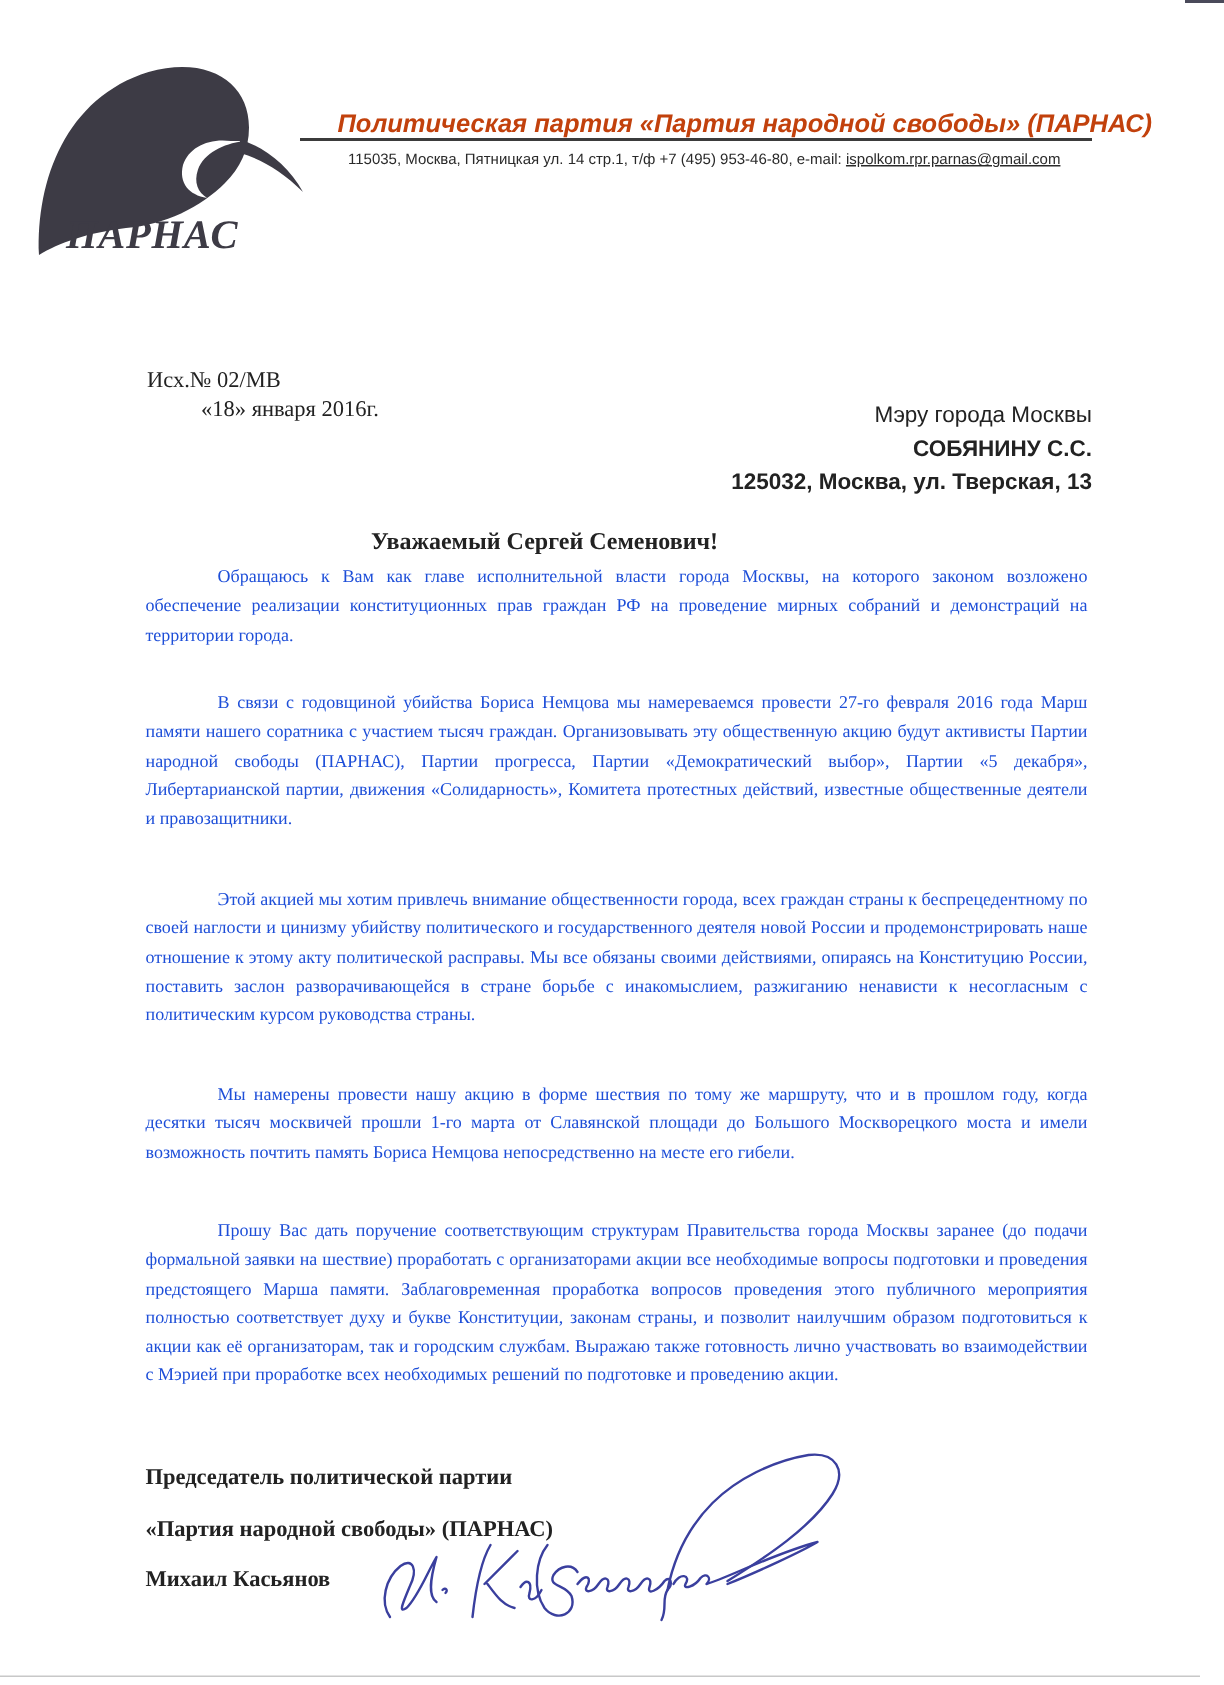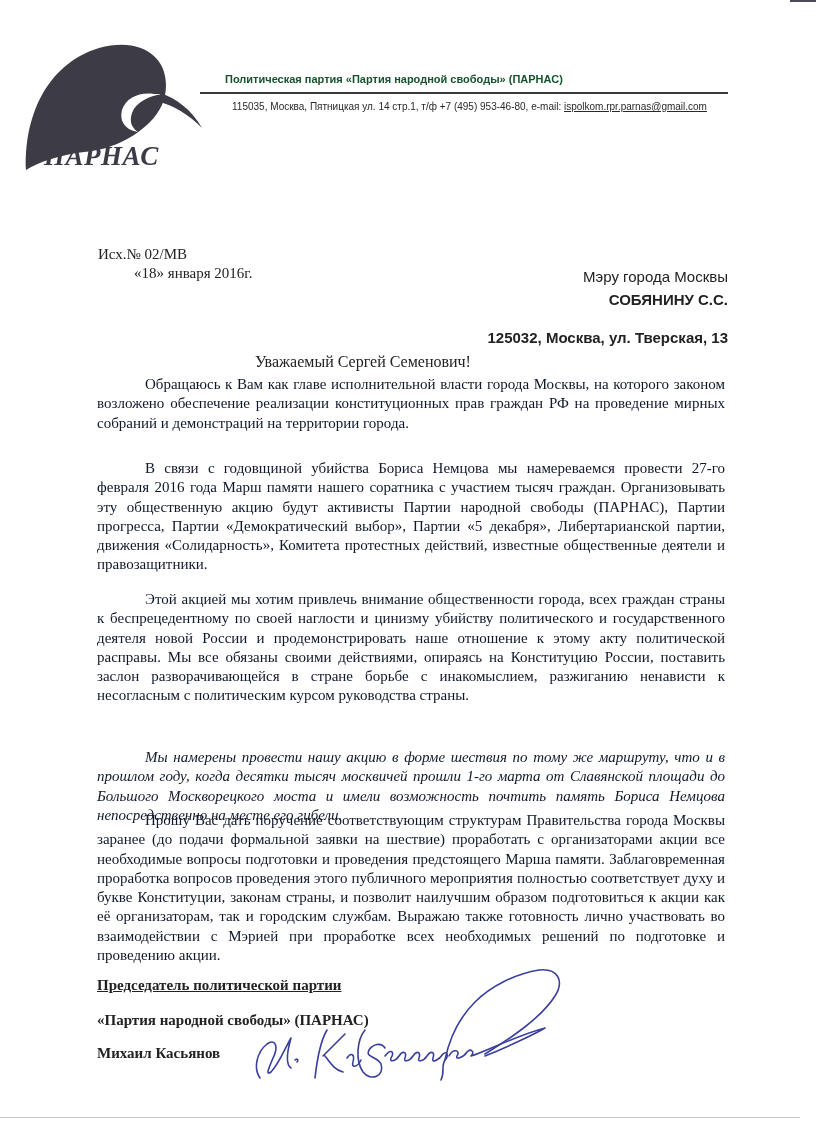--- a/index.html
+++ b/index.html
@@ -10,51 +10,51 @@
     }
     .abs { position: absolute; }
     #logo { left: 14px; top: 10px; width: 190px; height: 170px; }
     #logo-text {
       left: 44px; top: 141px; font-family: Liberation Serif, serif;
       font-style: italic; font-weight: bold; font-size: 27px; color: #3d3b45; letter-spacing: 0.5px;
     }
     #head-rule { left: 200px; top: 92px; width: 528px; height: 1.5px; background: #3b3b3b; }
     #party-title {
       left: 225px; top: 73px; font-family: "Liberation Sans", sans-serif; font-weight: bold;
-      font-size: 11px; color: #14532d; white-space: nowrap;
+      font-size: 17px; color: #c2410c; white-space: nowrap; font-style: italic;
     }
     #party-address {
       left: 232px; top: 101px; font-family: "Liberation Sans", sans-serif; font-size: 10px;
       color: #2a2a2a; white-space: nowrap;
     }
     #party-address .email { text-decoration: underline; text-align: right; }
     #ref-no { left: 98px; top: 246px; font-size: 15px; text-align: right; }
     #ref-date { left: 98px; top: 265px; font-size: 15px; margin-left: 36px; }
     .recipient {
       right: 88px; font-family: "Liberation Sans", sans-serif; font-size: 15px; color: #222; text-align: right; white-space: nowrap;
     }
     #rec-1 { top: 268px; }
     #rec-2 { top: 291px; font-weight: bold; }
-    #rec-3 { top: 313px; font-weight: bold; margin-top: 16px; }
+    #rec-3 { top: 313px; font-weight: bold; }
     #salutation {
-      left: 0; width: 726px; text-align: center; top: 353px; font-weight: normal; font-size: 16px;
+      left: 0; width: 726px; text-align: center; top: 353px; font-weight: bold; font-size: 16px;
     }
     .para {
-      left: 97px; width: 628px; font-size: 15px; line-height: 19.3px; text-align: justify;
-      text-indent: 48px; color: #0f172a;
+      left: 97px; width: 628px; font-size: 12px; line-height: 19.3px; text-align: justify;
+      text-indent: 48px; color: #1d4ed8;
     }
     #p1 { top: 375px; }
     #p2 { top: 459px; }
     #p3 { top: 590px; }
-    #p4 { top: 748px; font-style: italic; }
+    #p4 { top: 720px; }
     #p5 { top: 811px; }
     .sign {
       left: 97px; font-weight: bold; font-size: 15px; color: #222; white-space: nowrap;
     }
-    #sign-1 { top: 977px; text-decoration: underline; }
+    #sign-1 { top: 977px; }
     #sign-2 { top: 1012px; font-family: Liberation Serif, serif; }
     #sign-3 { top: 1045px; }
     #signature { left: 235px; top: 960px; width: 330px; height: 130px; }
     #bottom-rule { left: 0; top: 1117px; width: 800px; height: 1px; background: #c8c8c8; }
     #corner-mark { left: 790px; top: 0; width: 26px; height: 2px; background: #4a4a5a; }
   </style>
 </head>
 <body>
 
 <div id="logo" class="abs">

